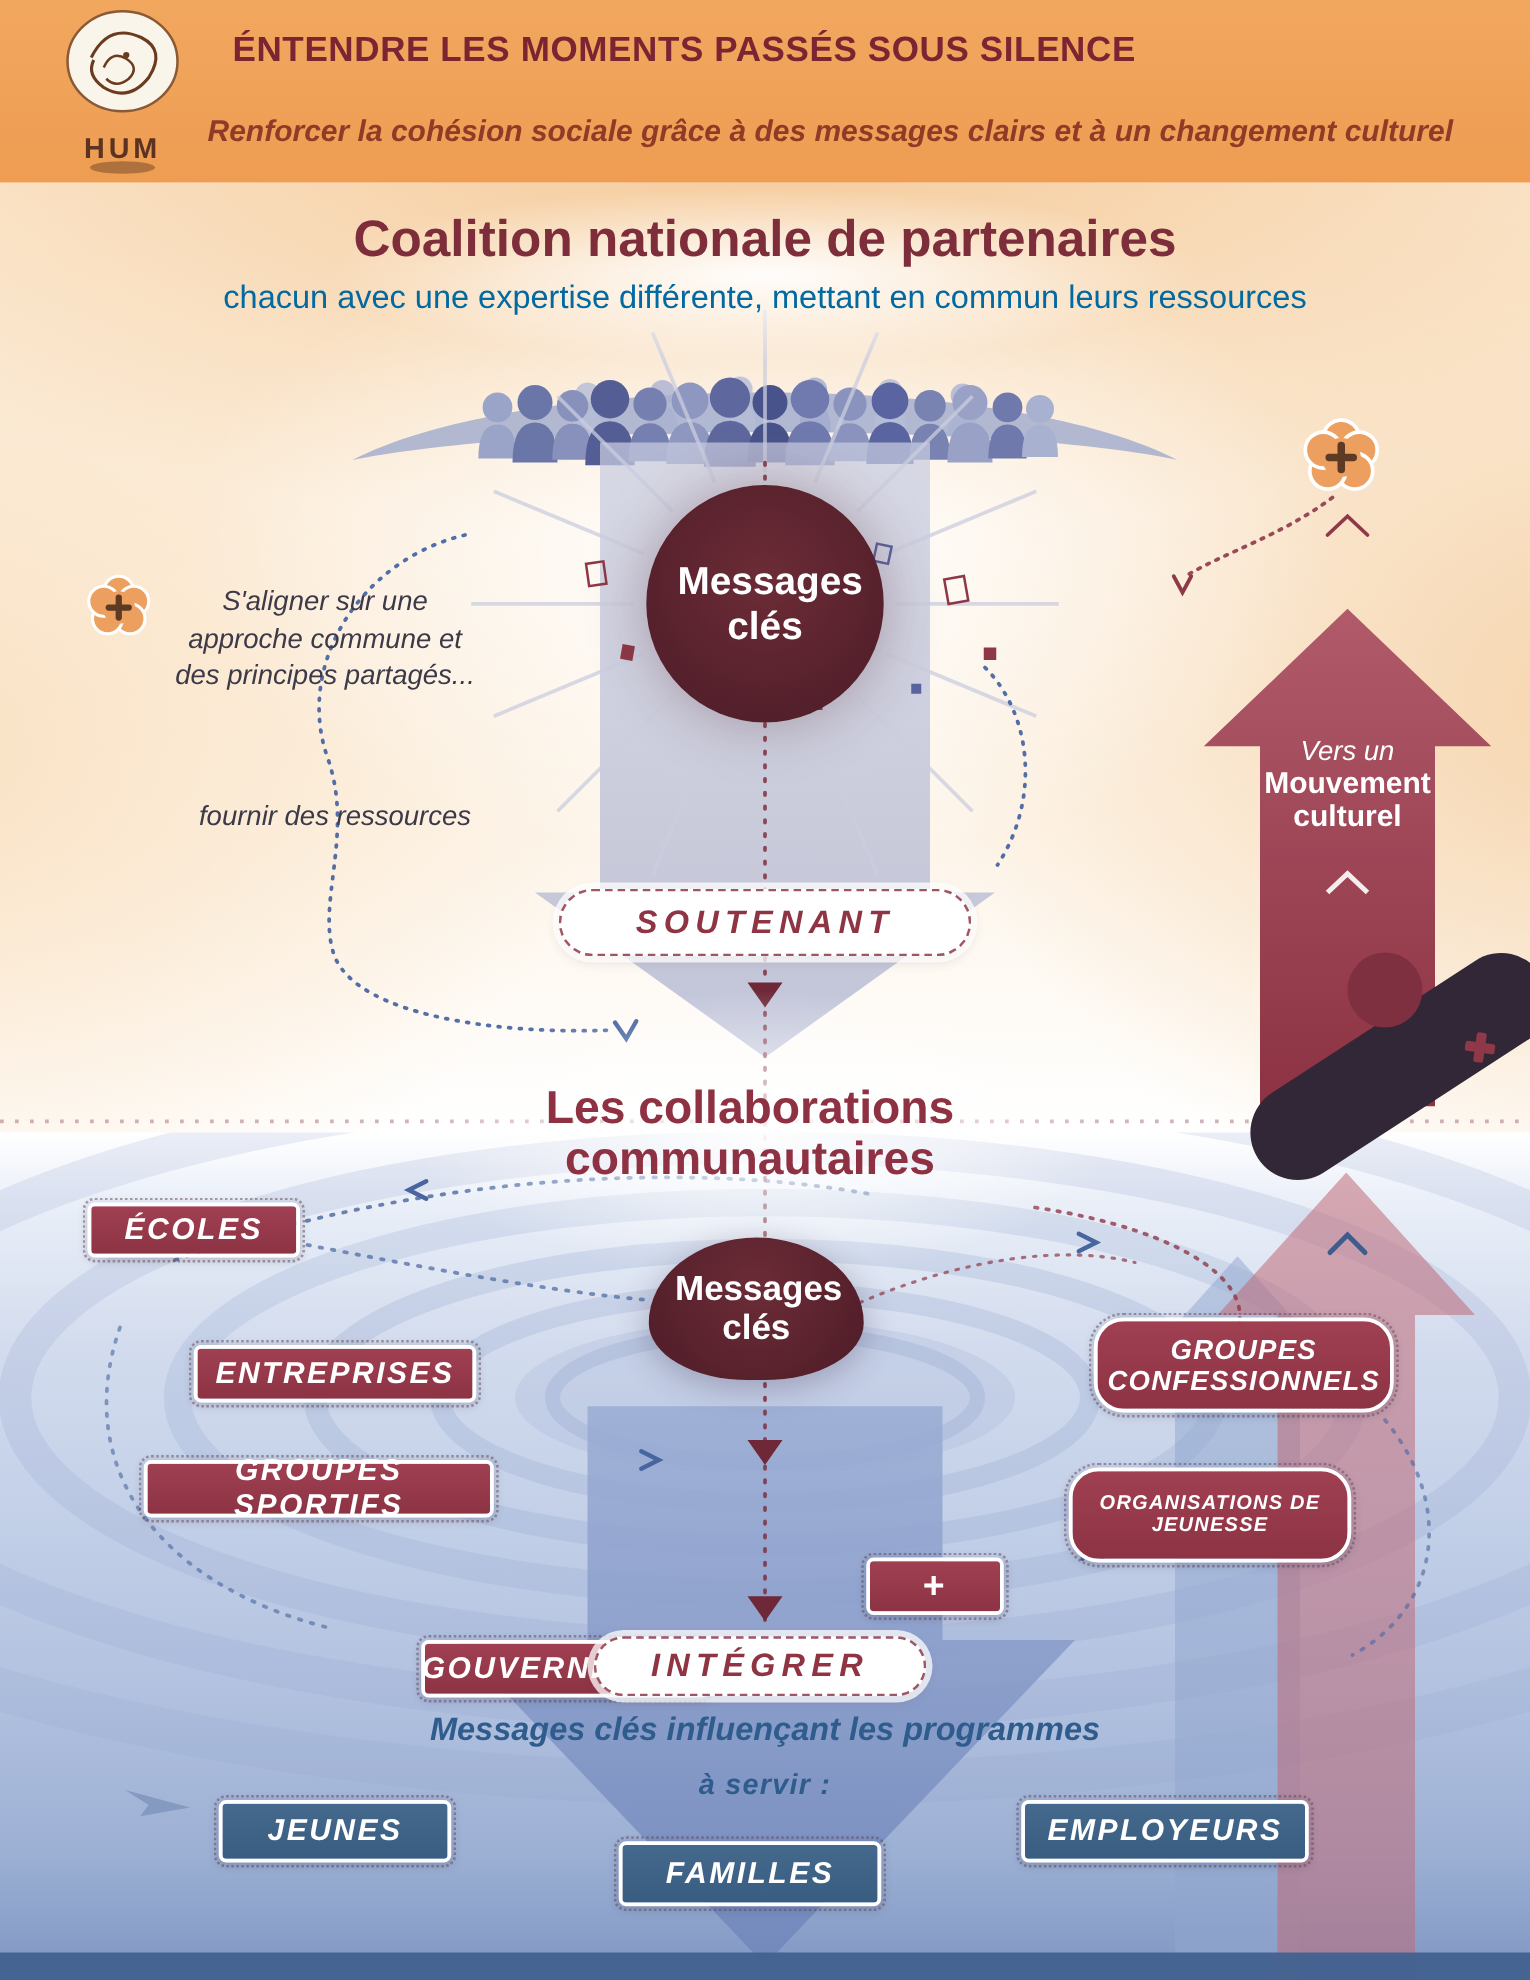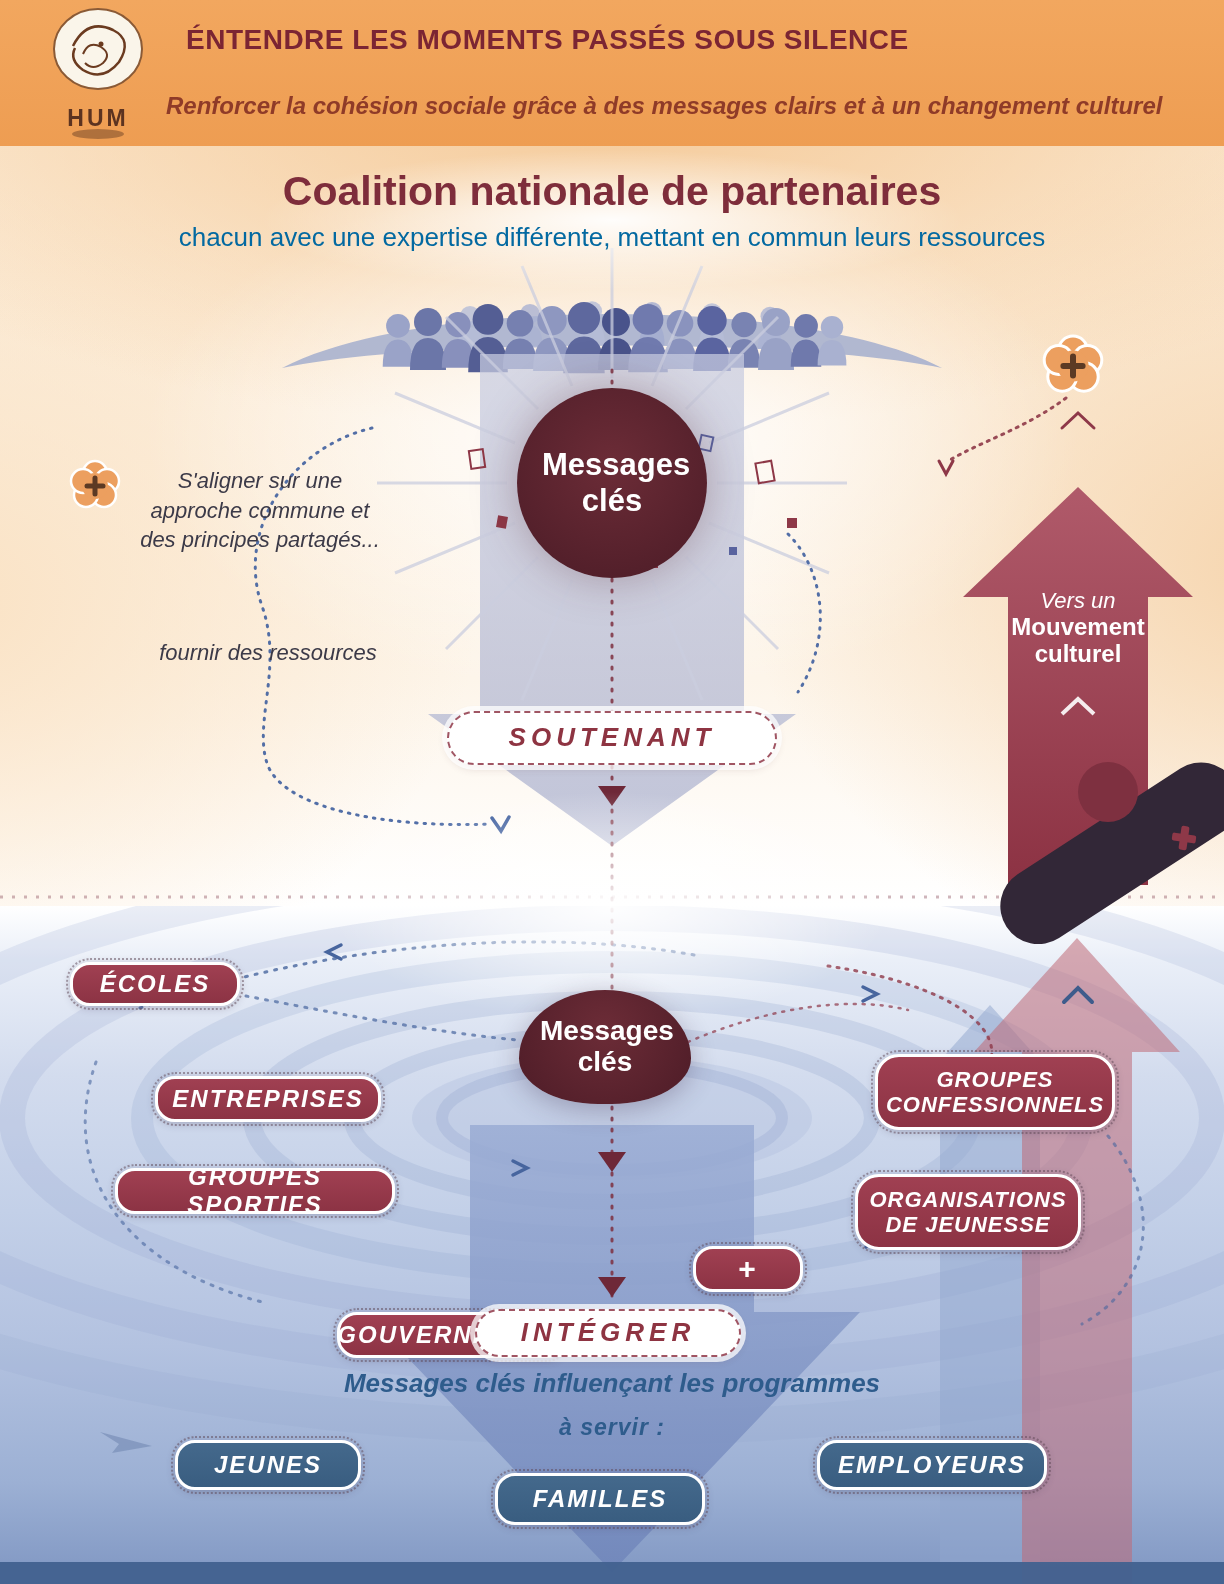--- a/index.html
+++ b/index.html
@@ -62,36 +62,36 @@
           font-weight:bold;font-size:28px;line-height:1.1;box-shadow:0 6px 26px rgba(60,40,70,.3);}
   .blob-messages span{width:130px;}
 
   
   .movement-text{position:absolute;left:978px;top:588px;width:200px;text-align:center;color:#fff;}
   .movement-pre{font-style:italic;font-size:22px;}
   .movement-title{font-weight:bold;font-size:24px;line-height:1.12;margin-top:0;}
 
   
   .pill{position:absolute;box-sizing:border-box;display:flex;align-items:center;justify-content:center;
-        text-align:center;border-radius:20px;color:#fff;font-style:italic;font-weight:600;
+        text-align:center;border-radius:6px;color:#fff;font-style:italic;font-weight:600;
         letter-spacing:2px;font-size:24px;border:3px solid #fff;
         outline:2px dotted rgba(95,70,85,.5);outline-offset:2px;
         box-shadow:0 2px 8px rgba(60,50,80,.28);line-height:1.15;}
   .pill.maroon{background:linear-gradient(#A04052,#8C3344);}
   .pill.blue{background:linear-gradient(#44698C,#395D80);}
   .pill.banner{background:#ffffff;color:#8E3442;border:2px dashed #A05563;outline:none;
         letter-spacing:5px;font-weight:700;font-size:26px;border-radius:28px;
         box-shadow:0 0 0 5px rgba(255,255,255,.75),0 3px 10px rgba(90,50,60,.2);}
   .p-ecoles{left:70px;top:962px;width:170px;height:44px;}
   .p-entreprises{left:155px;top:1076px;width:226px;height:46px;}
   .p-sportifs{left:115px;top:1168px;width:280px;height:46px;}
   .p-gouv{left:337px;top:1312px;width:230px;height:46px;}
   .p-plus{left:693px;top:1246px;width:110px;height:46px;font-size:30px;font-style:normal;font-weight:bold;}
   .p-confess{left:875px;top:1054px;width:240px;height:76px;font-size:22px;letter-spacing:1px;border-radius:24px;}
-  .p-jeunesse{left:855px;top:1174px;width:226px;height:76px;font-size:22px;letter-spacing:1px;border-radius:24px;}
+  .p-jeunesse{left:855px;top:1174px;width:226px;height:76px;font-size:16px;letter-spacing:1px;border-radius:24px;}
   .p-jeunes{left:175px;top:1440px;width:186px;height:50px;}
   .p-familles{left:495px;top:1473px;width:210px;height:52px;}
   .p-employeurs{left:817px;top:1440px;width:230px;height:50px;}
   .p-soutenant{left:447px;top:711px;width:330px;height:54px;}
   .p-integrer{left:475px;top:1309px;width:266px;height:48px;}
 </style>
 </head>
 <body>
 
 <div class="canvas">
@@ -302,20 +302,21 @@
 
   <div class="pill banner p-soutenant">
     <span>SOUTENANT</span>
   </div>
 
   <div class="movement-text">
     <div class="movement-pre">Vers un</div>
     <div class="movement-title">Mouvement culturel</div>
   </div>
 
+  <div class="collab-title">Les collaborations communautaires</div>
 
   <div class="blob-messages">
     <span>Messages clés</span>
   </div>
 
   <div class="pill maroon p-ecoles">
     <span>ÉCOLES</span>
   </div>
   <div class="pill maroon p-entreprises">
     <span>ENTREPRISES</span>

